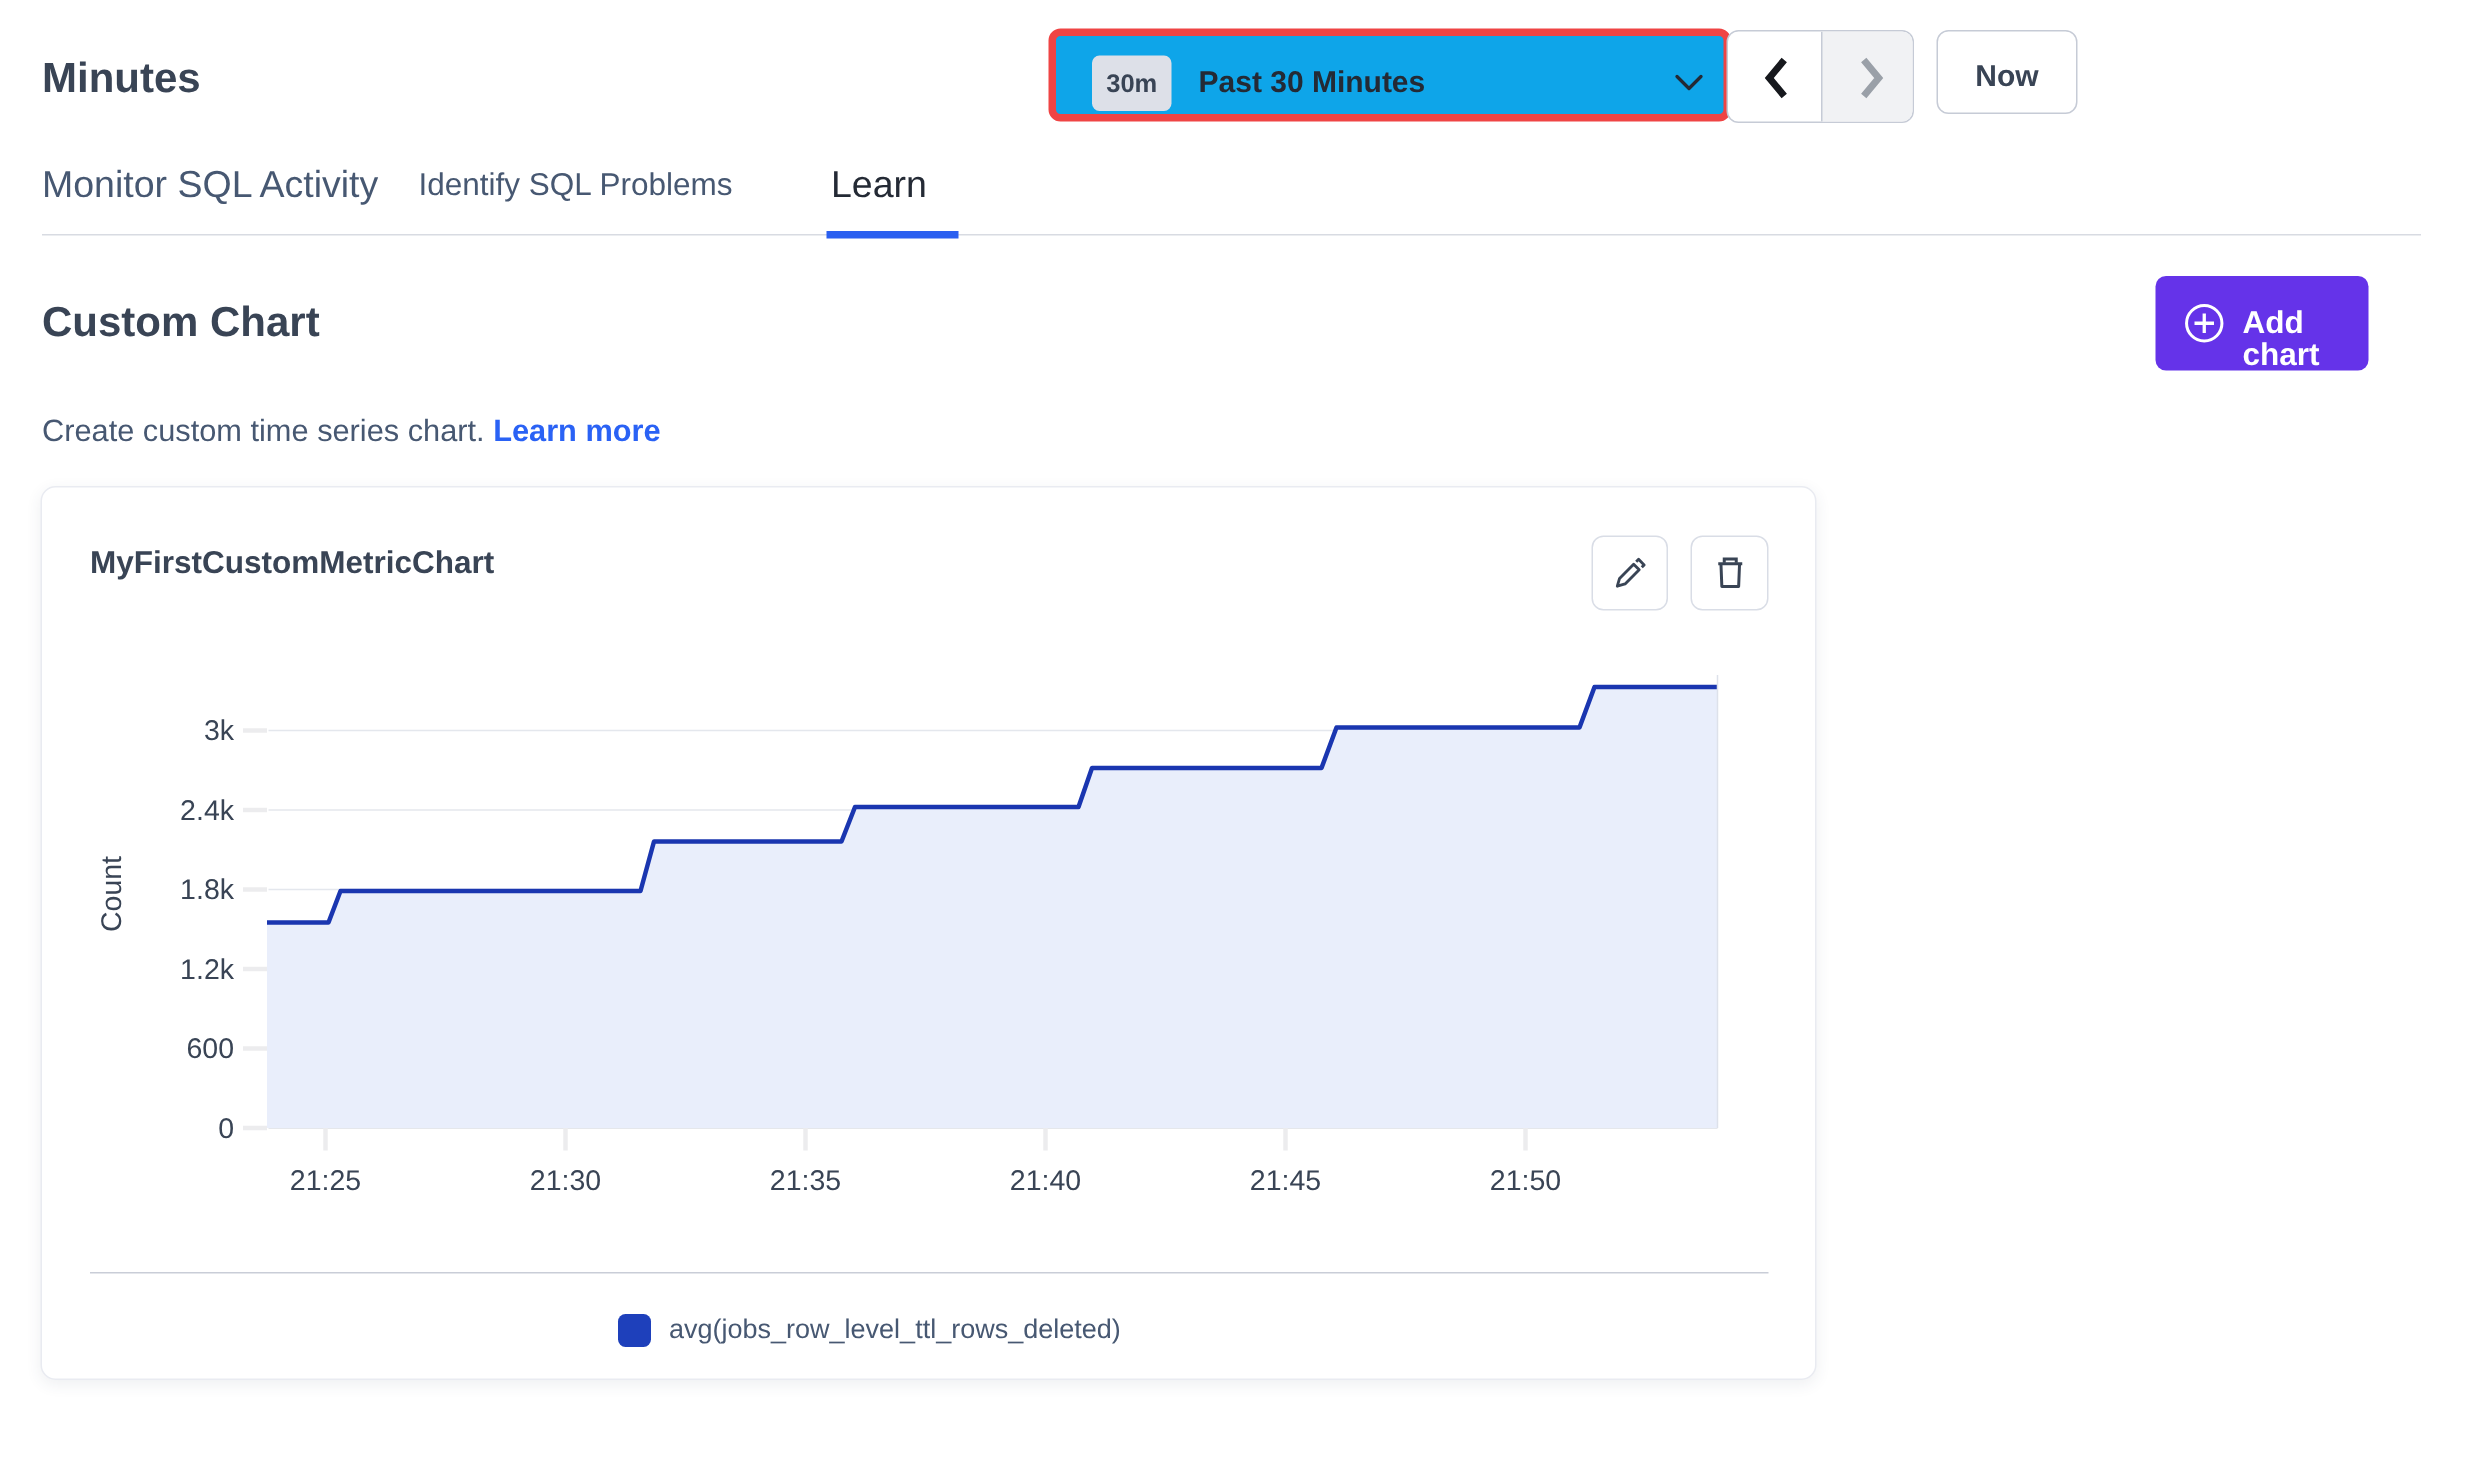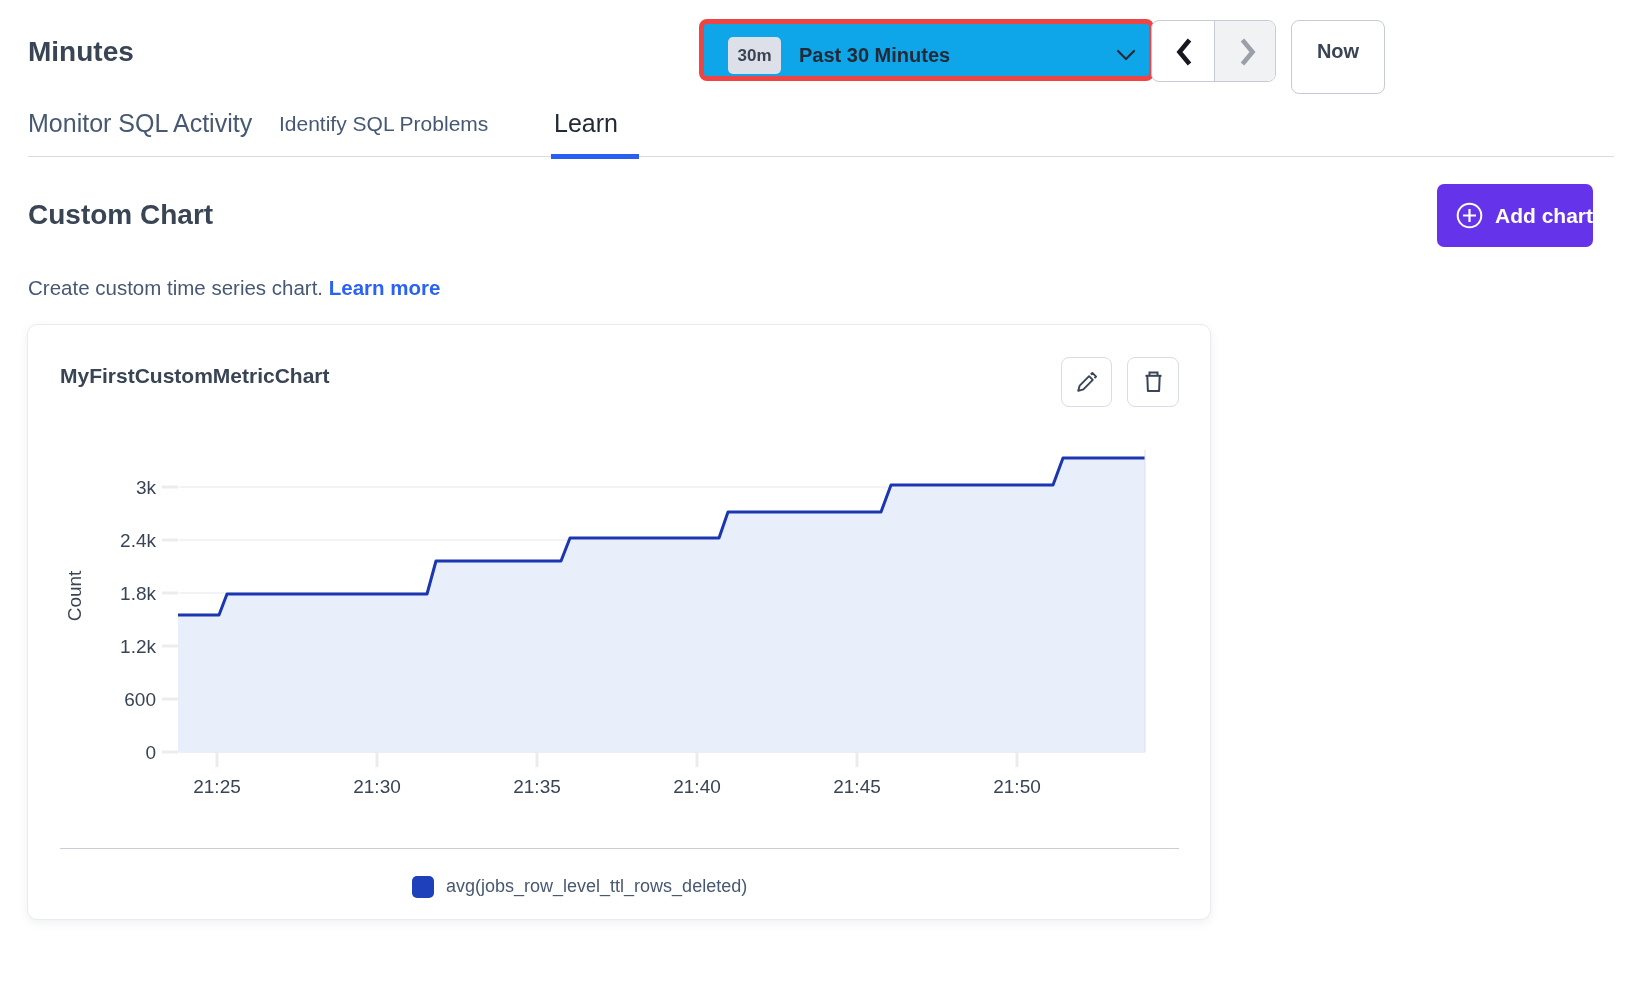--- a/index.html
+++ b/index.html
@@ -22,32 +22,32 @@
 <div class="abs" style="left:1151px; top:20px; width:125px; height:62px; border:1px solid #c6cbd6; border-radius:8px; overflow:hidden; background:#fff;">
   <div class="abs" style="left:62px; top:0; width:63px; height:62px; background:#f1f2f4; border-left:1px solid #c6cbd6;"></div>
   <svg class="abs" style="left:24px; top:17px;" width="17" height="28" viewBox="0 0 17 28">
       <path d="M13.5 2 L3.5 14 L13.5 26" fill="none" stroke="#16181d" stroke-width="4.6" stroke-linecap="butt" stroke-linejoin="miter"></path>
     </svg>
   <svg class="abs" style="left:87px; top:17px;" width="17" height="28" viewBox="0 0 17 28">
       <path d="M3.5 2 L13.5 14 L3.5 26" fill="none" stroke="#9aa0a8" stroke-width="4.6" stroke-linecap="butt" stroke-linejoin="miter"></path>
     </svg>
 </div>
 
-<div class="abs" style="left:1291px; top:20px; width:94px; height:74px; border:1px solid #c6cbd6; border-radius:8px; background:#fff; text-align:center; line-height:60px; font-size:20px; font-weight:bold; color:#394455;">Now</div>
+<div class="abs" style="left:1291px; top:20px; width:94px; height:56px; border:1px solid #c6cbd6; border-radius:8px; background:#fff; text-align:center; line-height:60px; font-size:20px; font-weight:bold; color:#394455;">Now</div>
 
 <div class="abs" style="left:28px; top:111px; font-size:25px; color:#475872; line-height:25px;">Monitor SQL Activity</div>
 <div class="abs" style="left:279px; top:111px; font-size:21px; color:#475872; line-height:25px;">Identify SQL Problems</div>
 <div class="abs" style="left:554px; top:111px; font-size:25px; color:#242a35; line-height:25px;">Learn</div>
 <div class="abs" style="left:28px; top:156px; width:1586px; height:1px; background:#d8dbe2;"></div>
 <div class="abs" style="left:551px; top:154px; width:88px; height:5px; background:#2a5ff0;"></div>
 
 <div class="abs" style="left:28px; top:201px; font-size:28px; font-weight:bold; color:#394455; line-height:28px;">Custom Chart</div>
 <div class="abs" style="left:28px; top:257px; font-size:20.5px; color:#475872; line-height:21px;margin-top:20px;">Create custom time series chart. <span style="font-weight:bold; color:#2a62f5;">Learn more</span></div>
 
-<div class="abs" style="left:1437px; top:184px; width:156px; height:63px; background:#6533e9; border-radius:7px;padding-left:48px;">
+<div class="abs" style="left:1437px; top:184px; width:142px; height:63px; background:#6533e9; border-radius:7px;padding-left:48px;">
   <svg class="abs" style="left:19px; top:18px;" width="27" height="27" viewBox="0 0 27 27">
     <circle cx="13.5" cy="13.5" r="11.8" fill="none" stroke="#fff" stroke-width="2"></circle>
     <path d="M13.5 7 V20 M7 13.5 H20" stroke="#fff" stroke-width="2.2"></path>
   </svg>
   <div class="abs" style="left:58px; top:21px; font-size:21px; font-weight:bold; color:#fff; line-height:21px;">Add chart</div>
 </div>
 
 <div class="abs" style="left:27px; top:324px; width:1184px; height:596px; background:#fff; border:1px solid #e9ebf1; border-radius:10px; box-shadow:0 3px 10px rgba(57,68,85,0.08);"></div>
 
 <div class="abs" style="left:60px; top:365px; font-size:21px; font-weight:bold; color:#394455; line-height:21px;">MyFirstCustomMetricChart</div>

